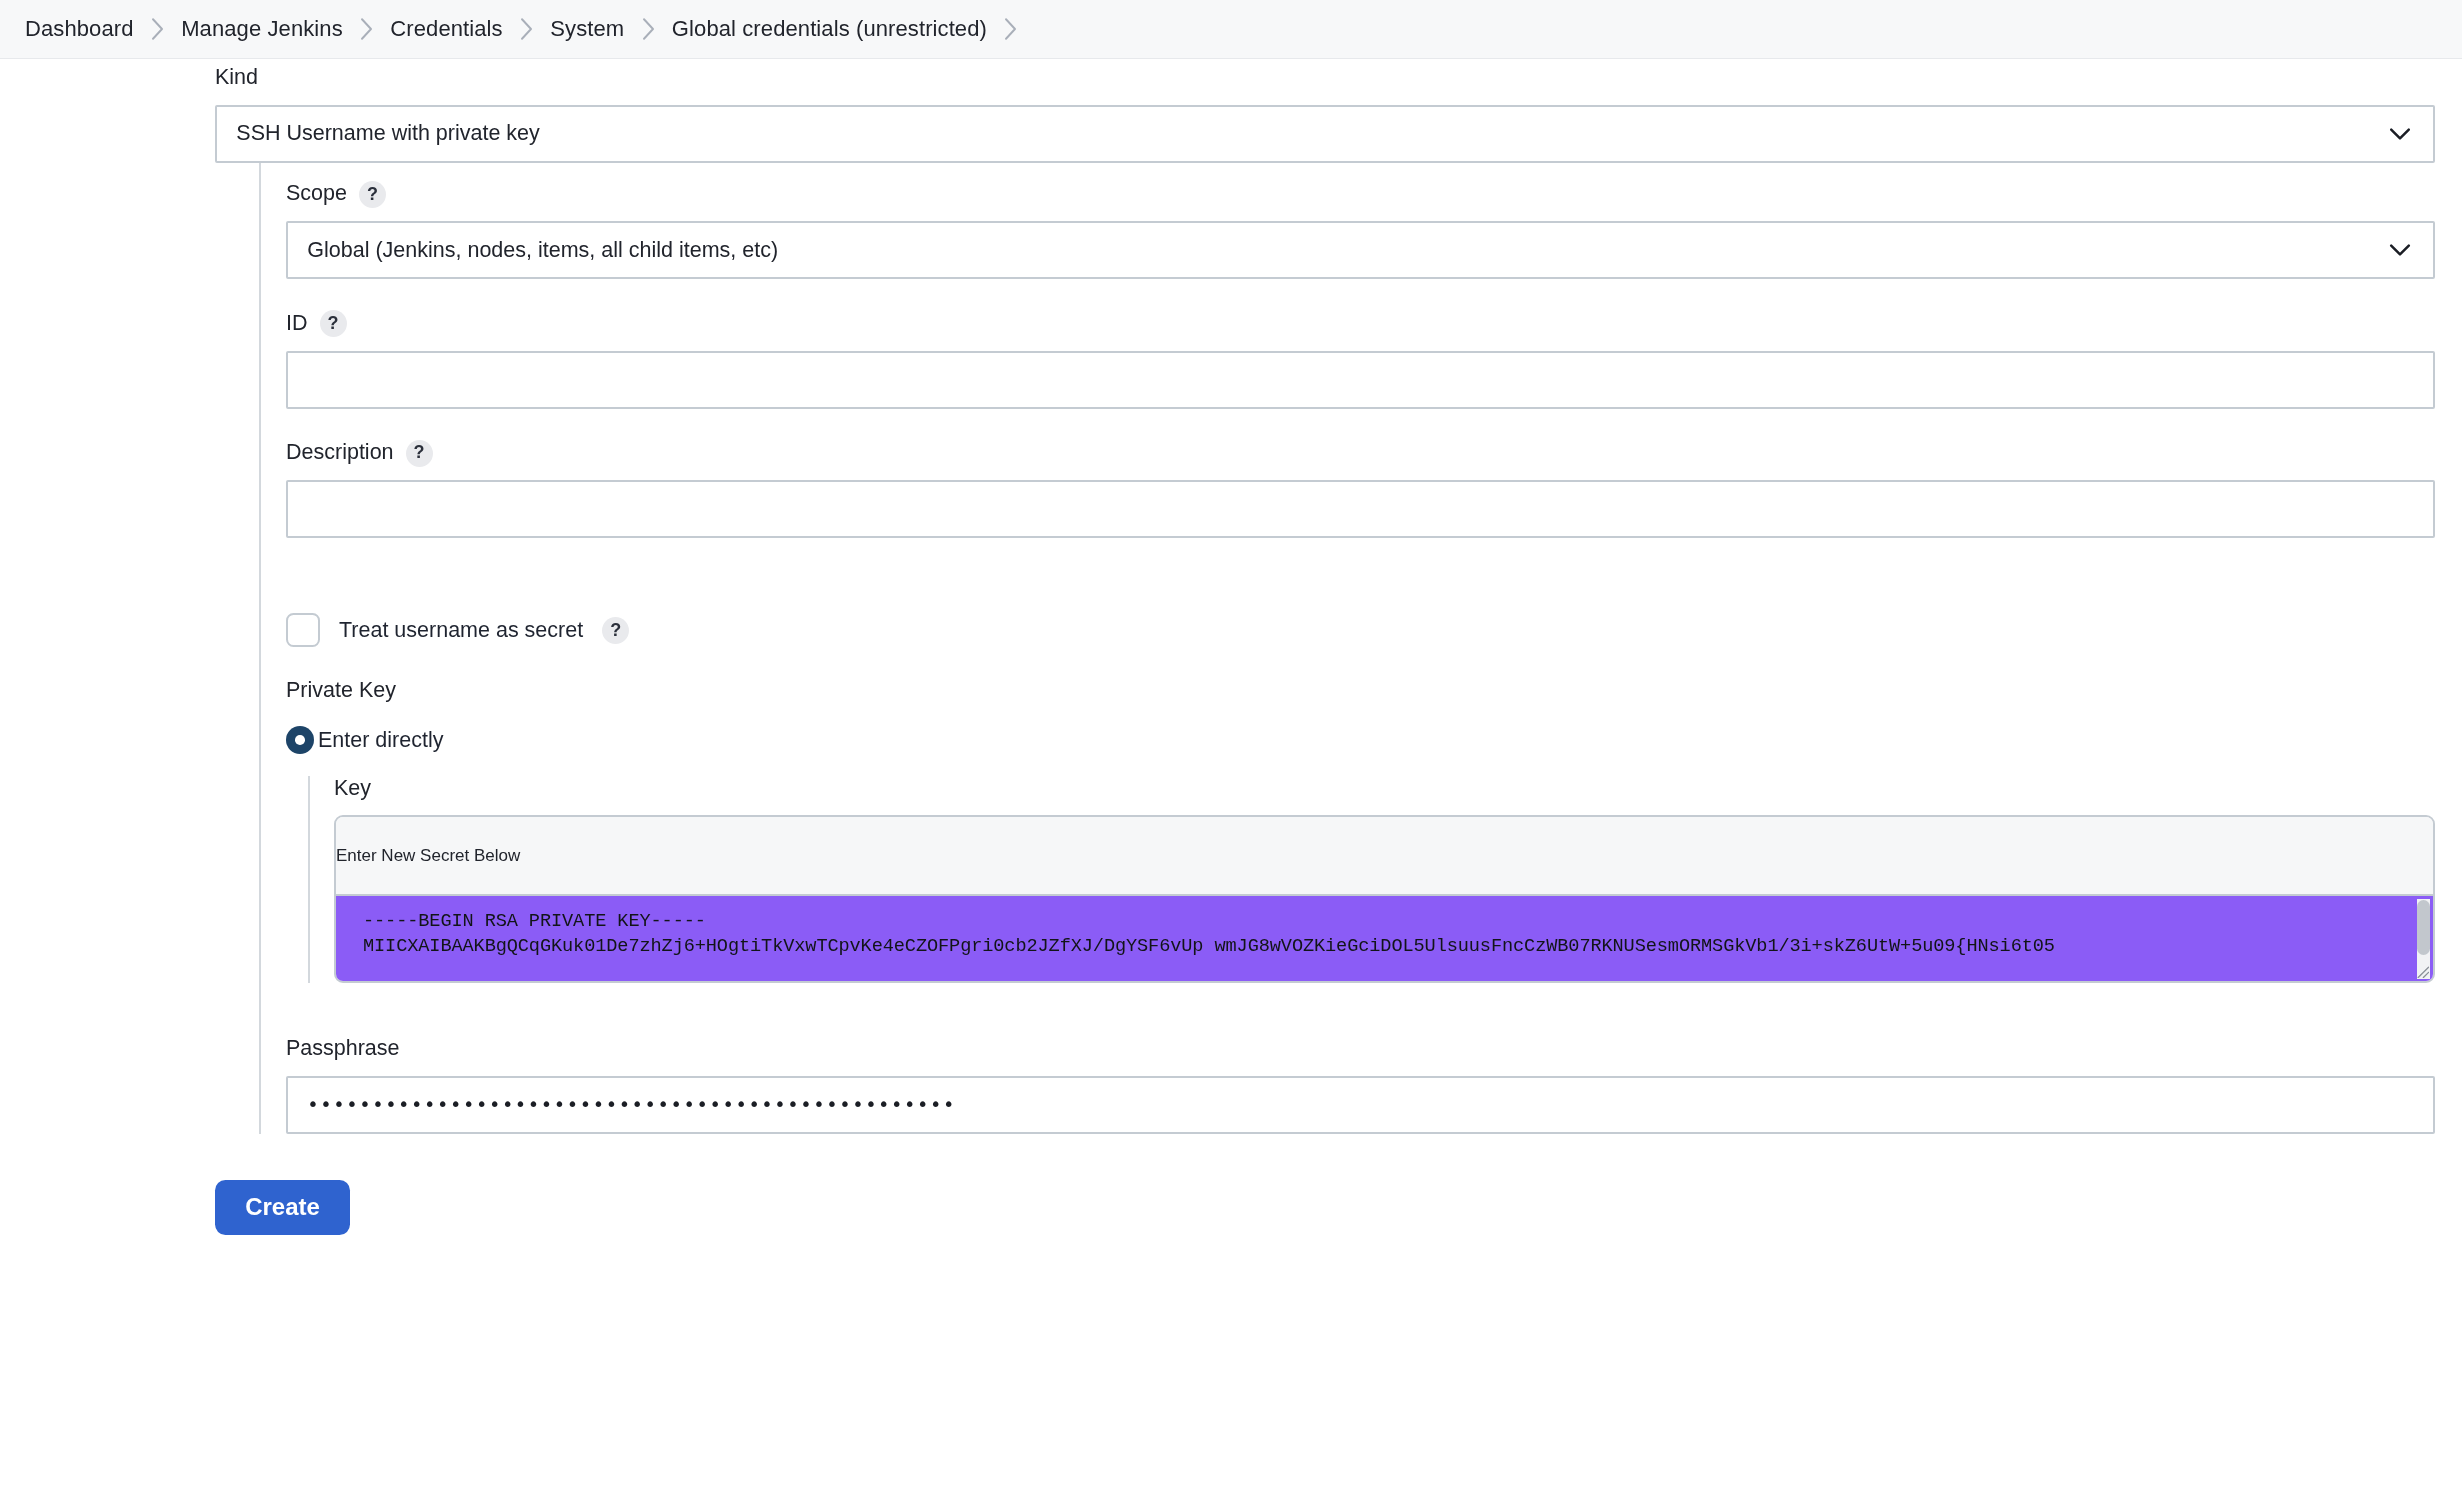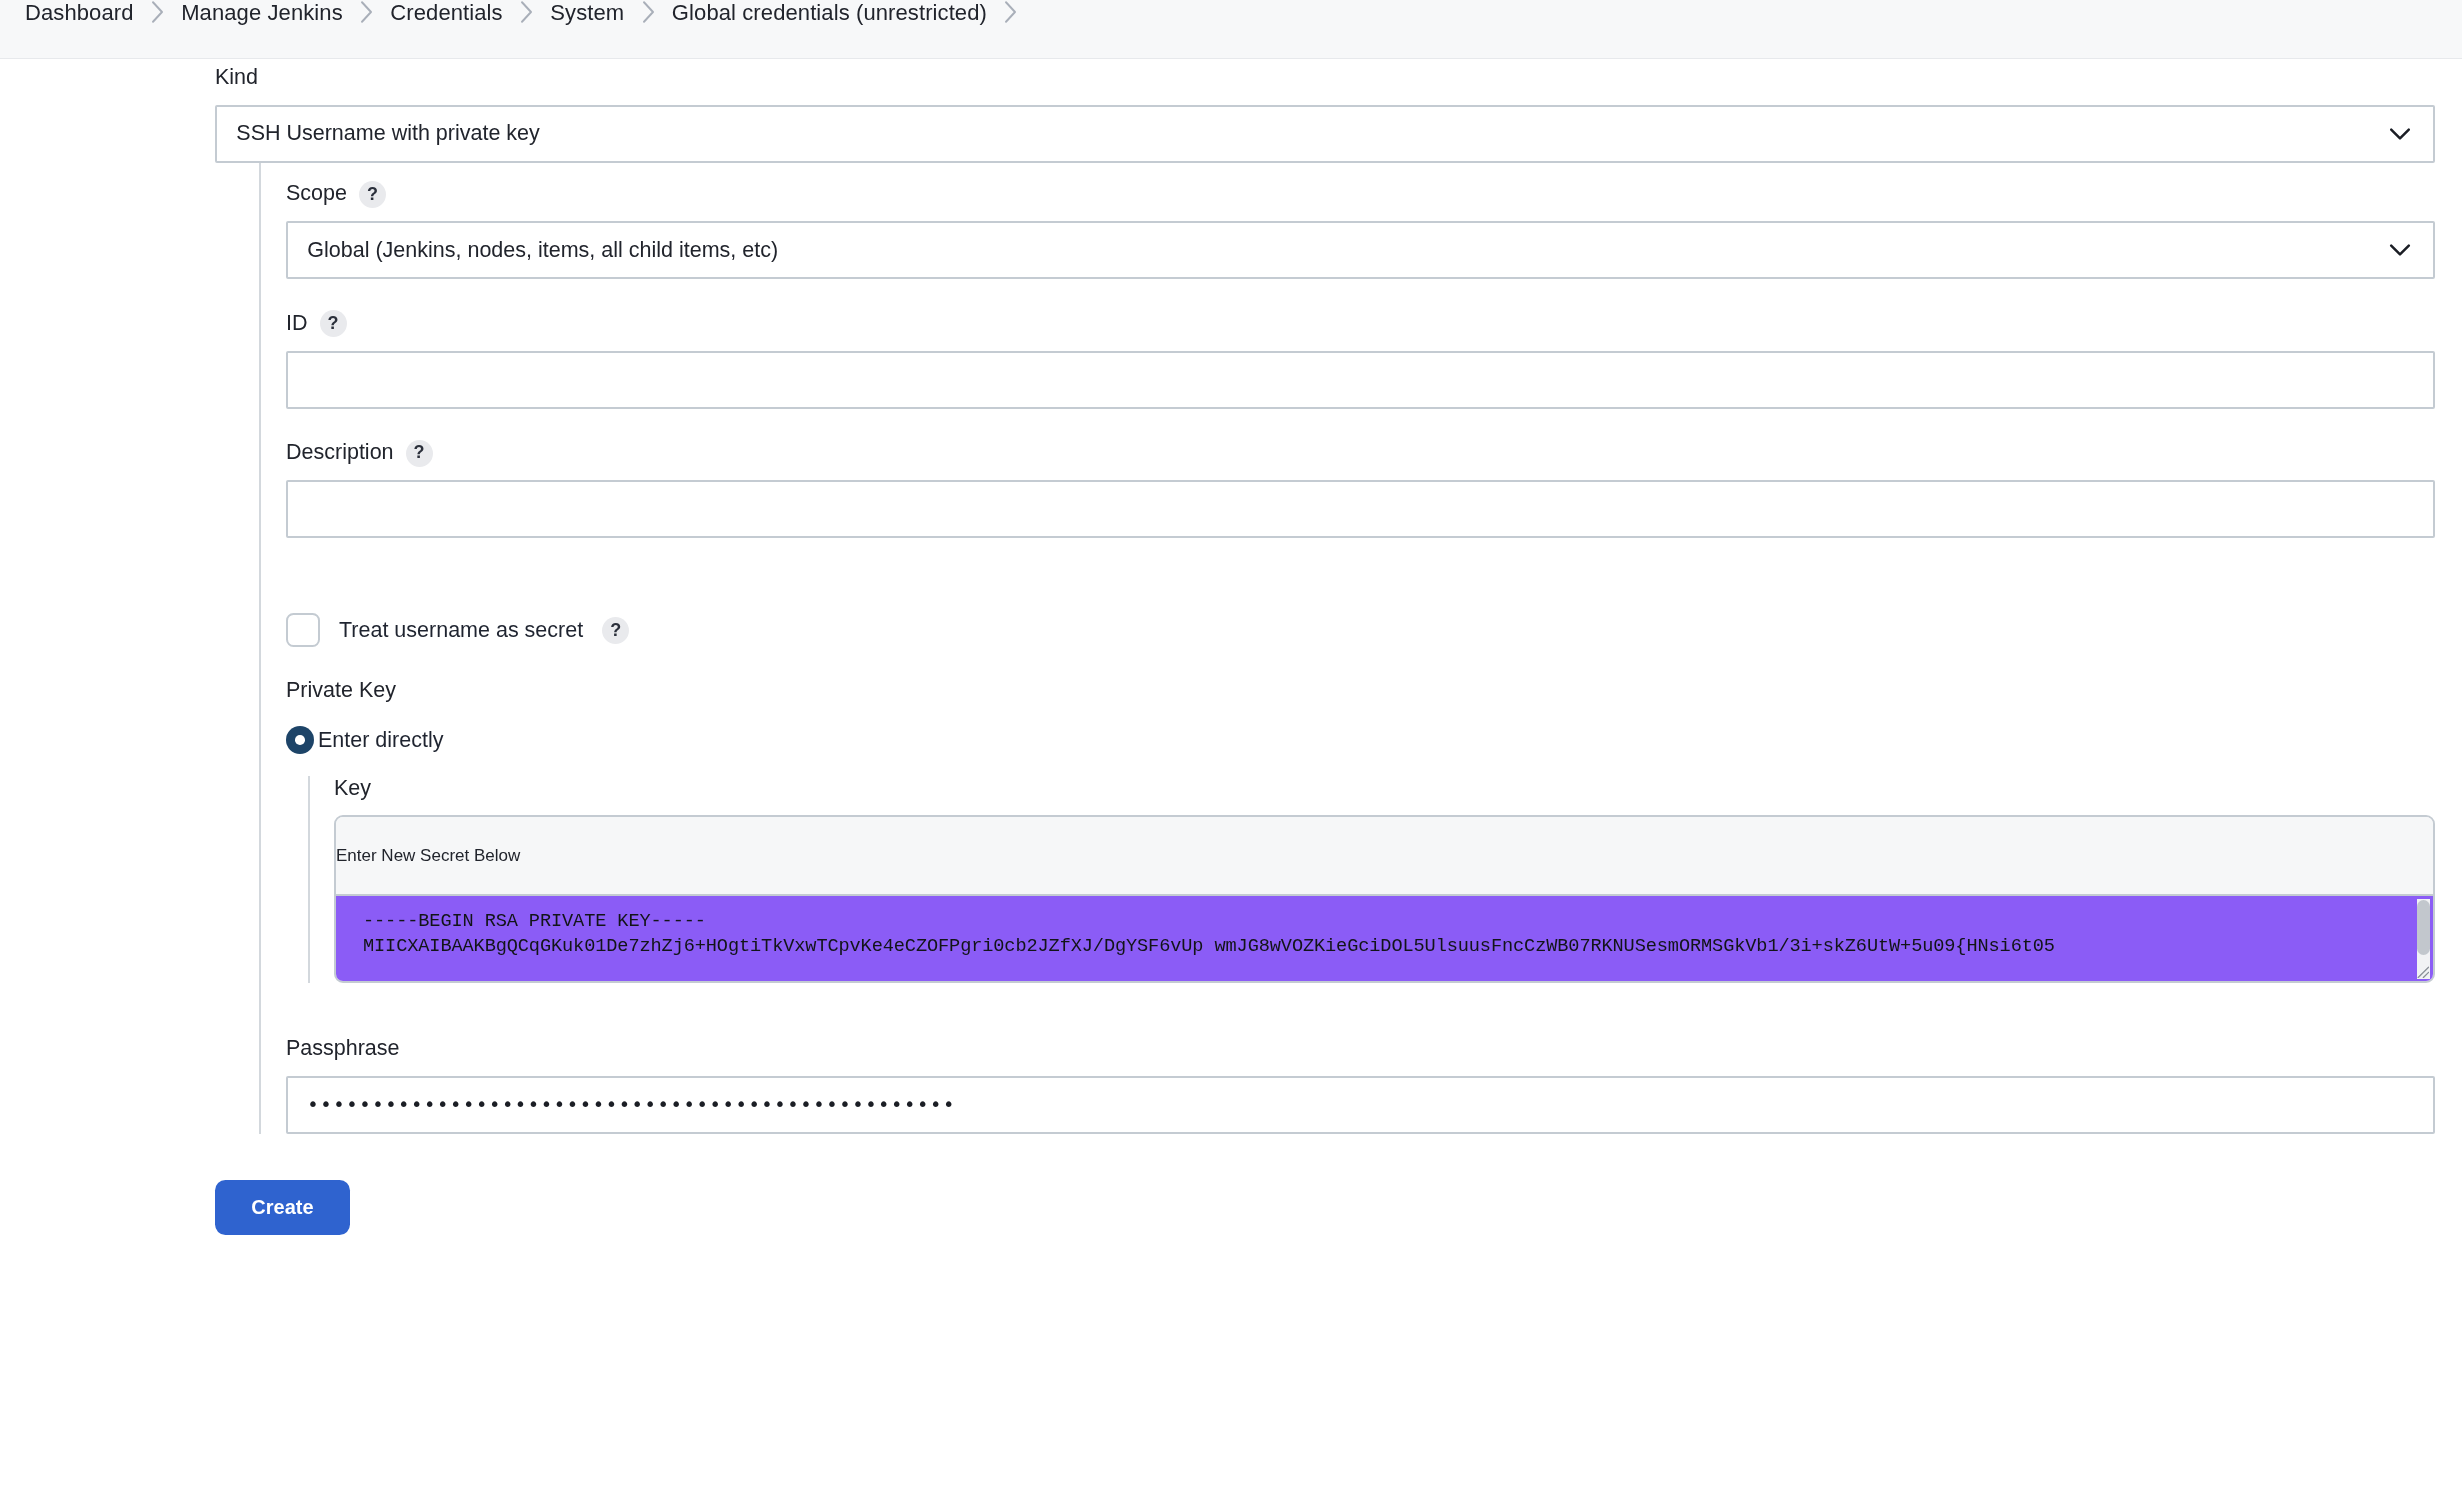--- a/index.html
+++ b/index.html
@@ -15,21 +15,21 @@
     overflow: hidden;
     position: relative;
   }
 
   
   .breadcrumb-bar {
     height: 59px;
     background: #f7f8f9;
     border-bottom: 1.5px solid #e7e9ec;
     display: flex;
-    align-items: flex-start;
+    align-items: center;
     padding: 0 0 0 25px;
     box-sizing: border-box;
   }
   .crumb {
     font-size: 22px;
     color: #21242c;
     letter-spacing: 0.1px;
     white-space: nowrap;
   }
   .crumb-sep {
@@ -242,21 +242,21 @@
   .btn-row { padding-left: 215px; padding-top: 46px; }
   .btn-create {
     display: inline-flex;
     align-items: center;
     justify-content: center;
     height: 55px;
     min-width: 135px;
     padding: 0 25px;
     background: #2f63cf;
     color: #ffffff;
-    font-size: 20px;
+    font-size: 24px;
     font-weight: bold;
     border: none;
     border-radius: 10.4px;
     cursor: pointer;
     font-family: "Liberation Sans", sans-serif;
   }
 </style>
 </head>
 <body>
 

